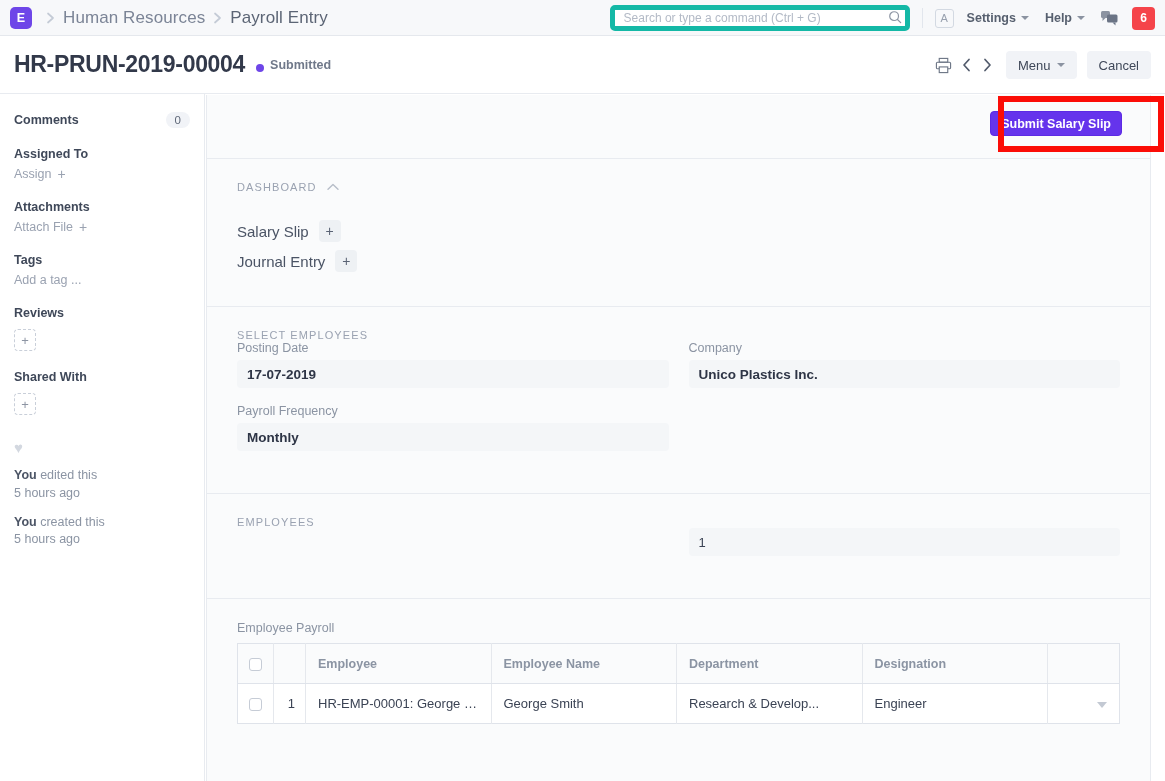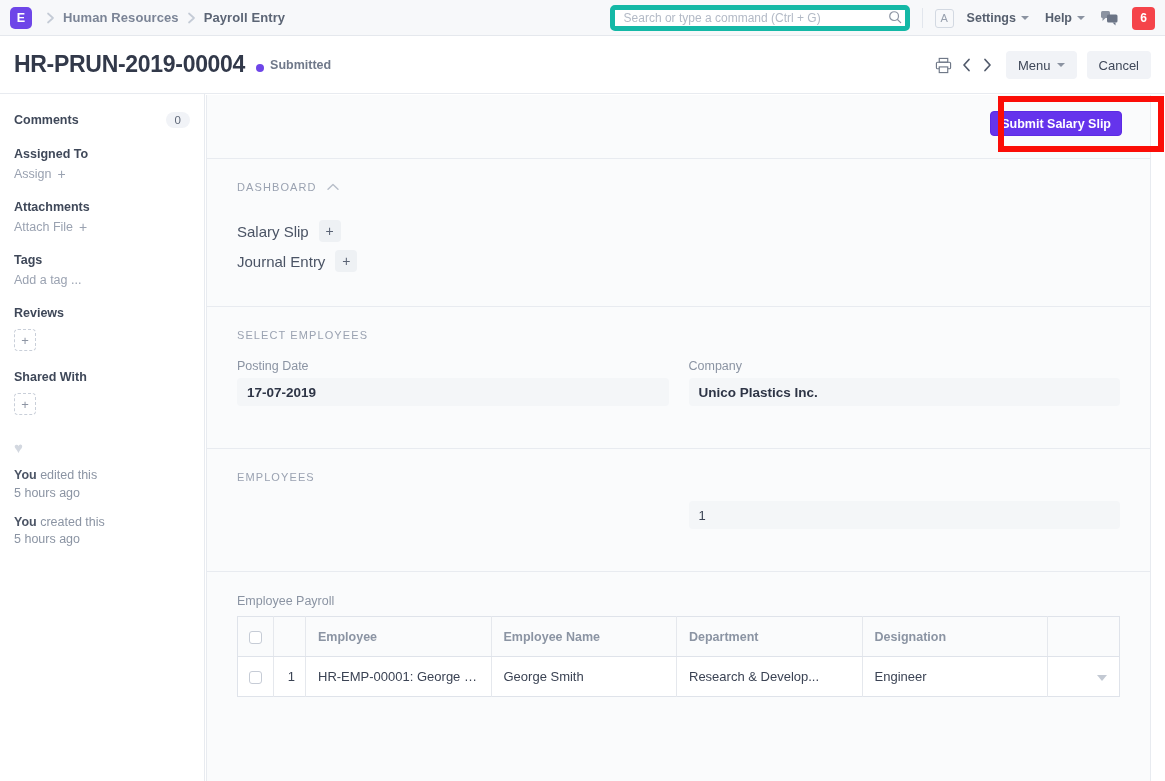--- a/index.html
+++ b/index.html
@@ -26,21 +26,21 @@
     color: #fff; font-size: 12.5px; font-weight: bold;
     display: flex; align-items: center; justify-content: center;
     margin-right: 6px; flex: none;
   }
   .crumb-sep {
     color: #c4cbd6; font-size: 13px; padding: 0 8px;
     display: flex; align-items: center;
   }
   .crumb-sep svg { display:block; }
   .crumb {
-    font-size: 13px; font-weight: bold; color: #7b8496;
+    font-size: 17px; font-weight: normal; color: #7b8496;
     white-space: nowrap; letter-spacing: .1px; text-align: center;
   }
   .crumb.current { color: #5c6575; }
   .nav-right {
     position: absolute; right: 10px; top: 0; height: 36px;
     display: flex; align-items: center;
   }
   .search-wrap { position: relative; }
   .search-input {
     width: 300px; height: 26px;
@@ -183,21 +183,21 @@
   .dash-link-row {
     display: flex; align-items: center; gap: 10px; margin-bottom: 8px;
   }
   .dash-link-label { font-size: 15px; color: #4b5465; }
   .sq-plus {
     width: 22px; height: 22px; border-radius: 4px; background: #eef1f4;
     display: flex; align-items: center; justify-content: center;
     color: #5a6374; font-size: 14px; line-height: 1;
   }
 
-  .grid2 { display: flex; gap: 20px; margin-top: 18px; }
+  .grid2 { display: flex; gap: 20px; }
   .col { flex: 1; }
   .field { margin-bottom: 16px; }
   .field-label { font-size: 12.5px; color: #8b94a3; margin-bottom: 5px; }
   .field-value {
     background: #f4f6f8; border-radius: 4px;
     height: 28px; display: flex; align-items: center;
     padding: 0 10px;
     font-size: 13.5px; font-weight: bold; color: #2e3546;
   }
   .field-value.plain { font-weight: normal; font-size: 13px; color: #3b4354; }
@@ -427,20 +427,24 @@
         </div>
       </div>
 
       <div class="section">
         <div class="section-title">SELECT EMPLOYEES</div>
         <div class="grid2">
           <div class="col">
             <div class="field">
               <div class="field-label">Posting Date</div>
               <div class="field-value">17-07-2019</div>
+            </div>
+            <div class="field">
+              <div class="field-label">Payroll Frequency</div>
+              <div class="field-value">Monthly</div>
             </div>
           </div>
           <div class="col">
             <div class="field">
               <div class="field-label">Company</div>
               <div class="field-value">Unico Plastics Inc.</div>
             </div>
           </div>
         </div>
       </div>

